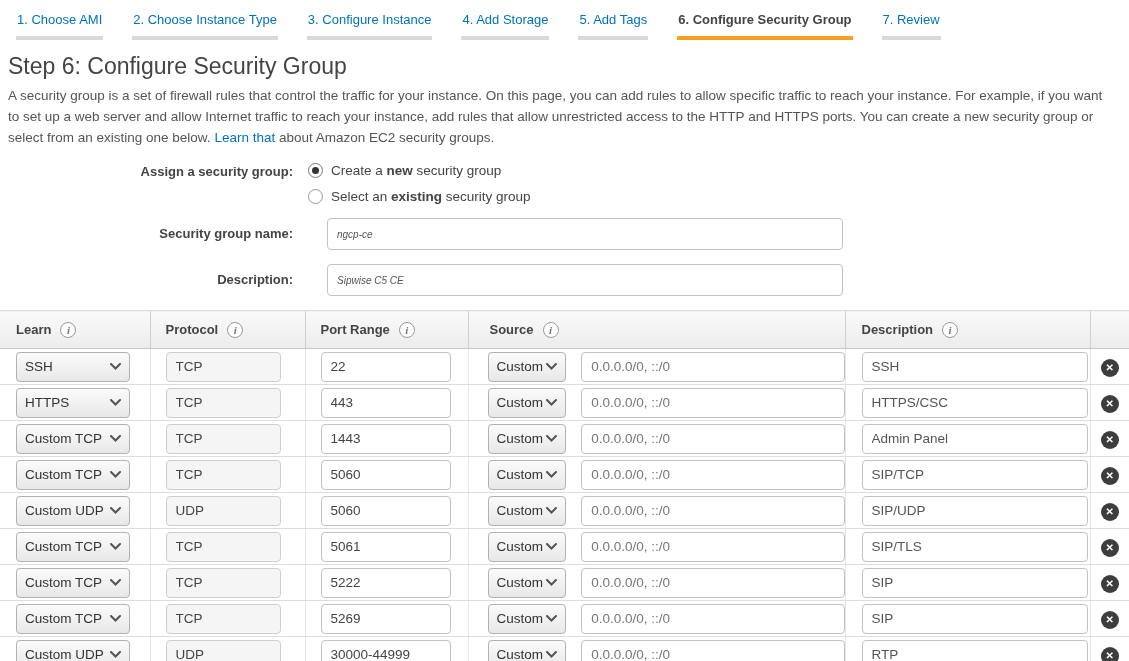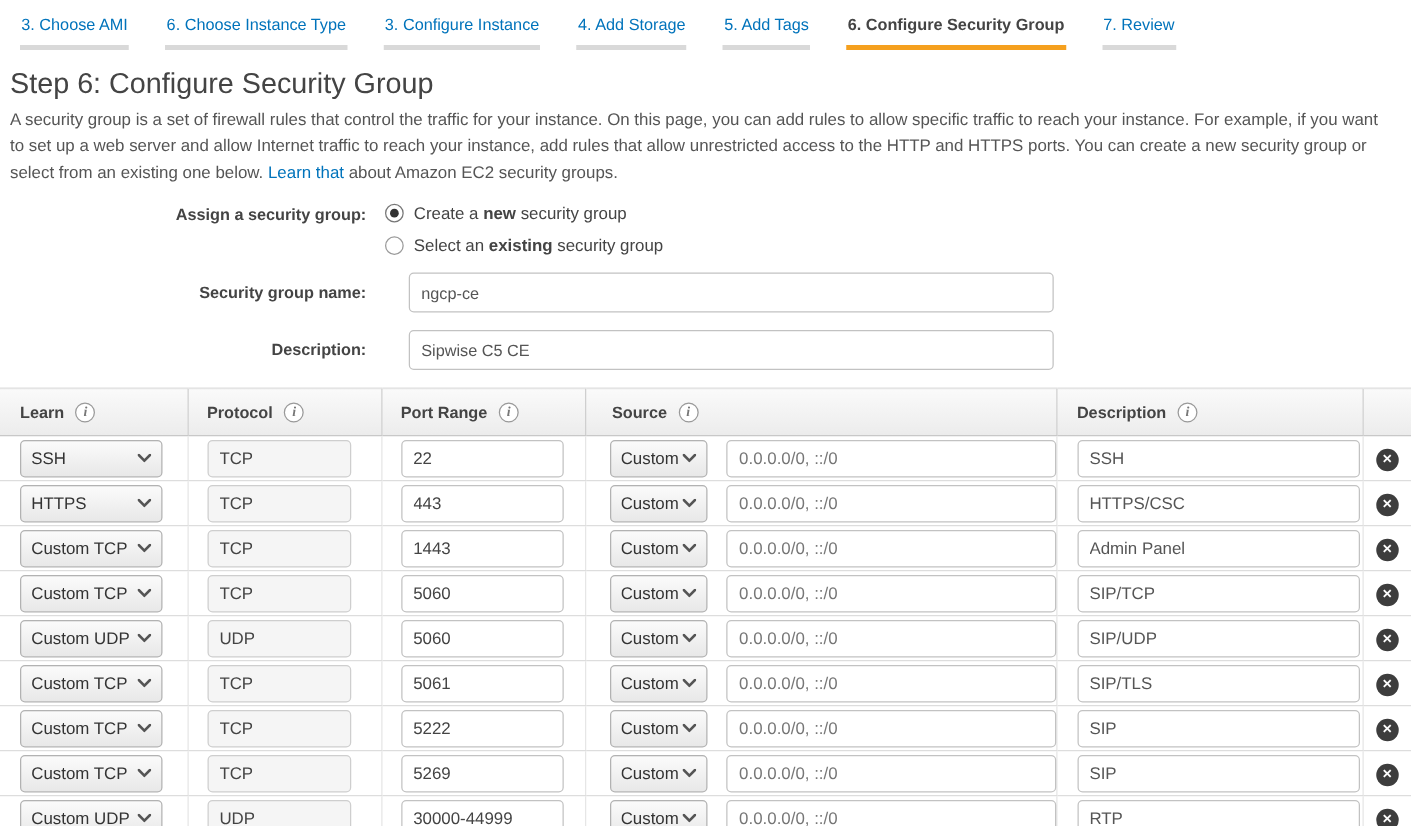--- a/index.html
+++ b/index.html
@@ -22,22 +22,22 @@
   .form-row { display:flex; align-items:flex-start; margin-bottom:14px; }
   .form-label { width:302px; text-align:right; font-size:13px; font-weight:bold;
     color:#444; padding-right:9px; padding-top:8px; }
   .form-row.radios .form-label { padding-top:1px; }
   .radio-stack { display:flex; flex-direction:column; gap:11px; margin-left:6px; }
   .radio-line { display:flex; align-items:center; gap:8px; font-size:13.5px; color:#444; cursor:pointer;text-align:center; }
   .radio-circle { width:15px; height:15px; border-radius:50%; border:1px solid #777;
     background:#fff; display:inline-flex; align-items:center; justify-content:center; flex:0 0 15px; }
   .radio-circle.checked::after { content:""; width:7px; height:7px; border-radius:50%; background:#333; }
   .radio-circle.unchecked { border-color:#9a9a9a; }
-  .text-input { height:30px; border:1px solid #c2c2c2; border-radius:4px; font-size:13px;
-    color:#555; padding:15px 9px; font-family:"Liberation Sans", sans-serif; outline:none; background:#fff; }
+  .text-input { height:30px; border:1px solid #c2c2c2; border-radius:4px; font-size:10px;
+    color:#555; padding:15px 9px; font-family:"Liberation Sans", sans-serif; outline:none; background:#fff;font-style:italic; }
   .wide-input { width:516px; margin-left:25px; }
 
   
   table.rules { width:1129px; border-collapse:collapse; table-layout:fixed; margin-top:11px; }
   col.c1{width:150px} col.c2{width:155px} col.c3{width:163px}
   col.c4{width:377px} col.c5{width:245px} col.c6{width:39px}
   thead th { height:38px; background:linear-gradient(#fafafa,#ececec);
     border-top:1px solid #ddd; border-bottom:1px solid #c8c8c8;
     font-size:13px; color:#444; text-align:left; vertical-align:middle; }
   thead th + th { border-left:1px solid #cfcfcf; }
@@ -68,22 +68,22 @@
   .desc-input { width:226px; margin-left:16px; background:#fff; color:#555; }
   .del-cell { text-align:center; }
   .del-btn { width:18px; height:18px; border-radius:50%; background:#3d3d3d; color:#fff;
     font-size:10px; font-weight:bold; display:inline-flex; align-items:center;
     justify-content:center; cursor:pointer; line-height:1; }
 </style>
 </head>
 <body>
 
 <nav class="tab-bar" id="tab-bar">
-    <div class="tab">3. Choose AMI</div>
-    <div class="tab">6. Choose Instance Type</div>
+    <div class="tab">1. Choose AMI</div>
+    <div class="tab">2. Choose Instance Type</div>
     <div class="tab">3. Configure Instance</div>
     <div class="tab">4. Add Storage</div>
     <div class="tab">5. Add Tags</div>
     <div class="tab active">6. Configure Security Group</div>
     <div class="tab">7. Review</div>
   </nav>
 
 <h1 class="page-head">Step 6: Configure Security Group</h1>
 <p class="intro"><span>A security group is a set of firewall rules that control the traffic for your instance. On this page, you can add rules to allow specific traffic to reach your instance. For example, if you want to set up a web server and allow Internet traffic to reach your instance, add rules that allow unrestricted access to the HTTP and HTTPS ports. You can create a new security group or select from an existing one below.</span>
 <a>Learn that</a>

